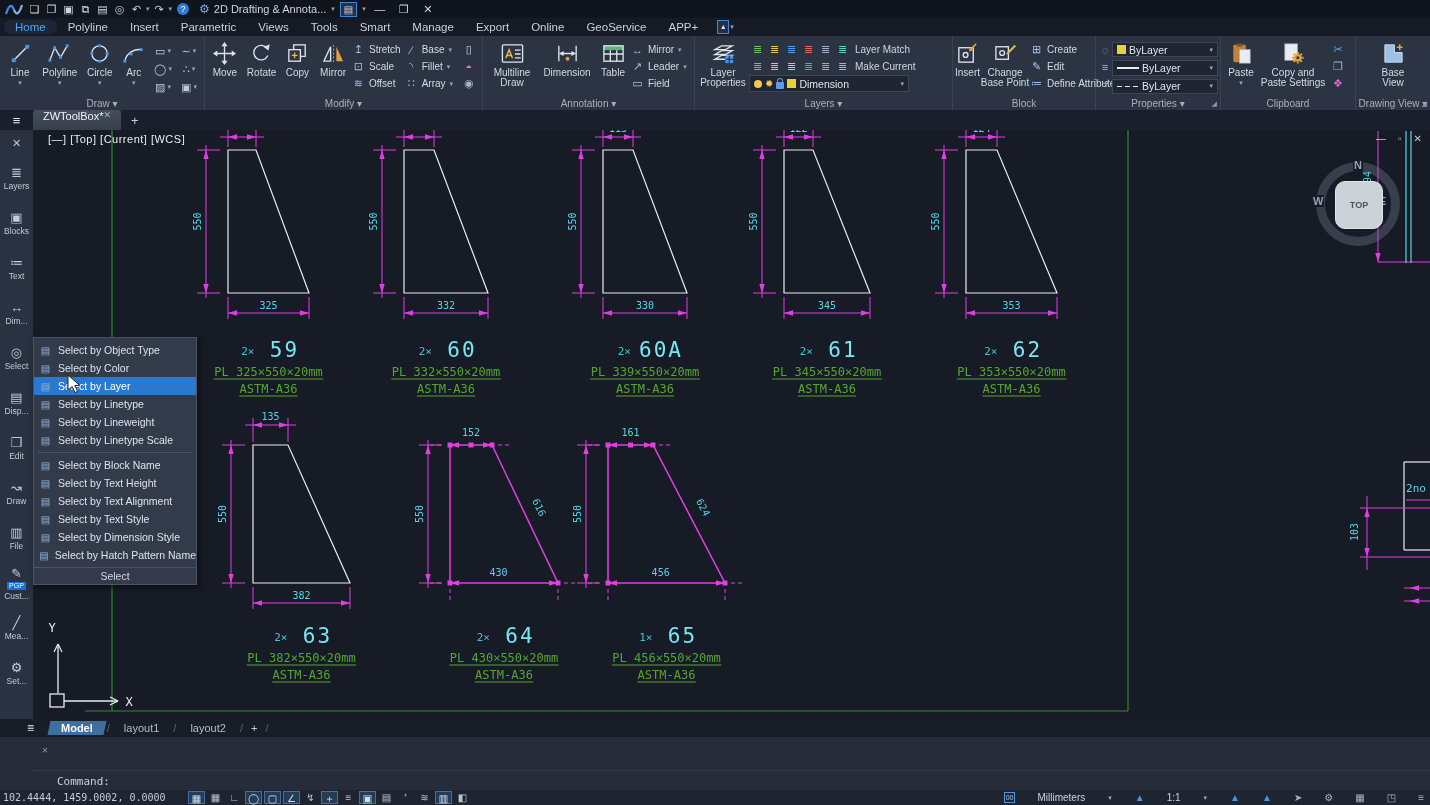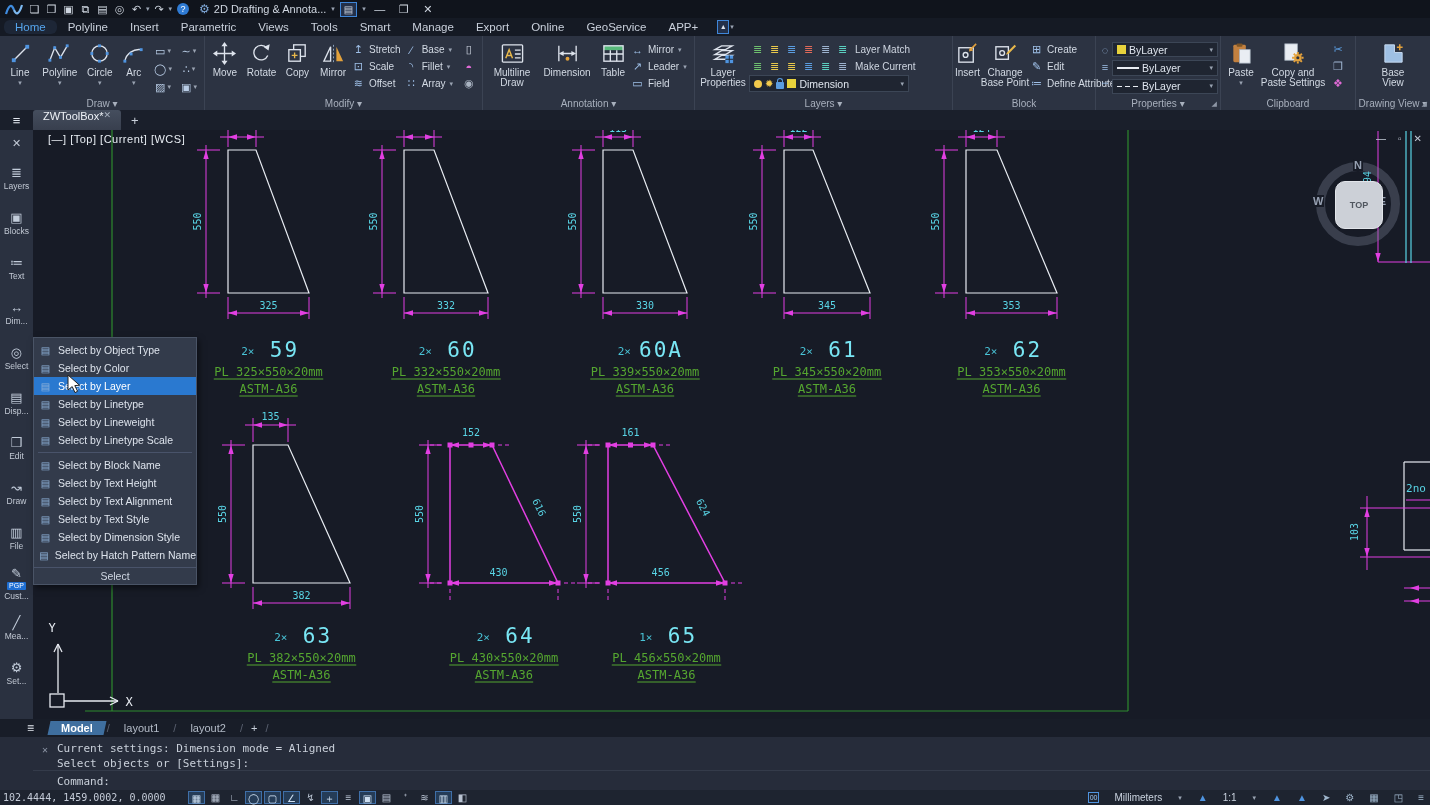--- a/index.html
+++ b/index.html
@@ -99,21 +99,21 @@
   #cmd-history{position:absolute;left:57px;top:4px;line-height:15px;}
   #cmd-promptrow{position:absolute;left:57px;top:38px;}
   #cmd-sep{position:absolute;left:33px;top:33px;width:1397px;height:1px;background:#343b4a;}
   
   #status{position:absolute;left:0;top:790px;width:1430px;height:15px;background:#1e2430;
     display:flex;align-items:center;box-sizing:border-box;font-size:10px;}
   #coords{font-family:"DejaVu Sans Mono",monospace;color:#c5ccd8;font-size:10px;padding-left:3px;width:185px;}
   #sb-center{display:flex;gap:2px;}
   .sbi{width:17px;height:13px;line-height:13px;text-align:center;color:#b9c3d2;font-size:10px;}
   .sbi.on{background:#253c57;border:1px solid #3f6fa8;color:#cfe0f2;box-sizing:border-box;}
-  #sb-right{margin-left:auto;display:flex;align-items:center;gap:15px;padding-right:6px;color:#c9d2de;}
+  #sb-right{margin-left:auto;display:flex;align-items:center;gap:22px;padding-right:6px;color:#c9d2de;}
   .unit-badge{border:1px solid #4f94e0;color:#9fc6ef;font-size:7px;padding:0 1px;line-height:9px;}
   .sbr-ic{font-size:10px;color:#9fb6cc;}
   .blue{color:#4f94e0;}
 </style>
 </head>
 <body>
 
 <div id="app">
 
   <div id="titlebar">
@@ -912,24 +912,20 @@
         <span class="lsep">/</span>
         <span class="ltab"><span>layout2</span></span>
       </span>
     <span class="lsep">/</span>
     <span id="lt-add">+</span>
     <span class="lsep">/</span>
   </div>
 
   <div id="cmd">
     <span id="cmd-close">✕</span>
-    <div id="cmd-history">
-        <div>Current settings: Dimension mode = Aligned</div>
-        <div>Select objects or [Settings]:</div>
-      </div>
     <div id="cmd-sep"></div>
     <div id="cmd-promptrow">Command:</div>
   </div>
 
   <div id="status">
     <span id="coords">102.4444, 1459.0002, 0.0000</span>
     <div id="sb-center">
         <span class="sbi on">▦</span>
         <span class="sbi">▦</span>
         <span class="sbi">∟</span>

